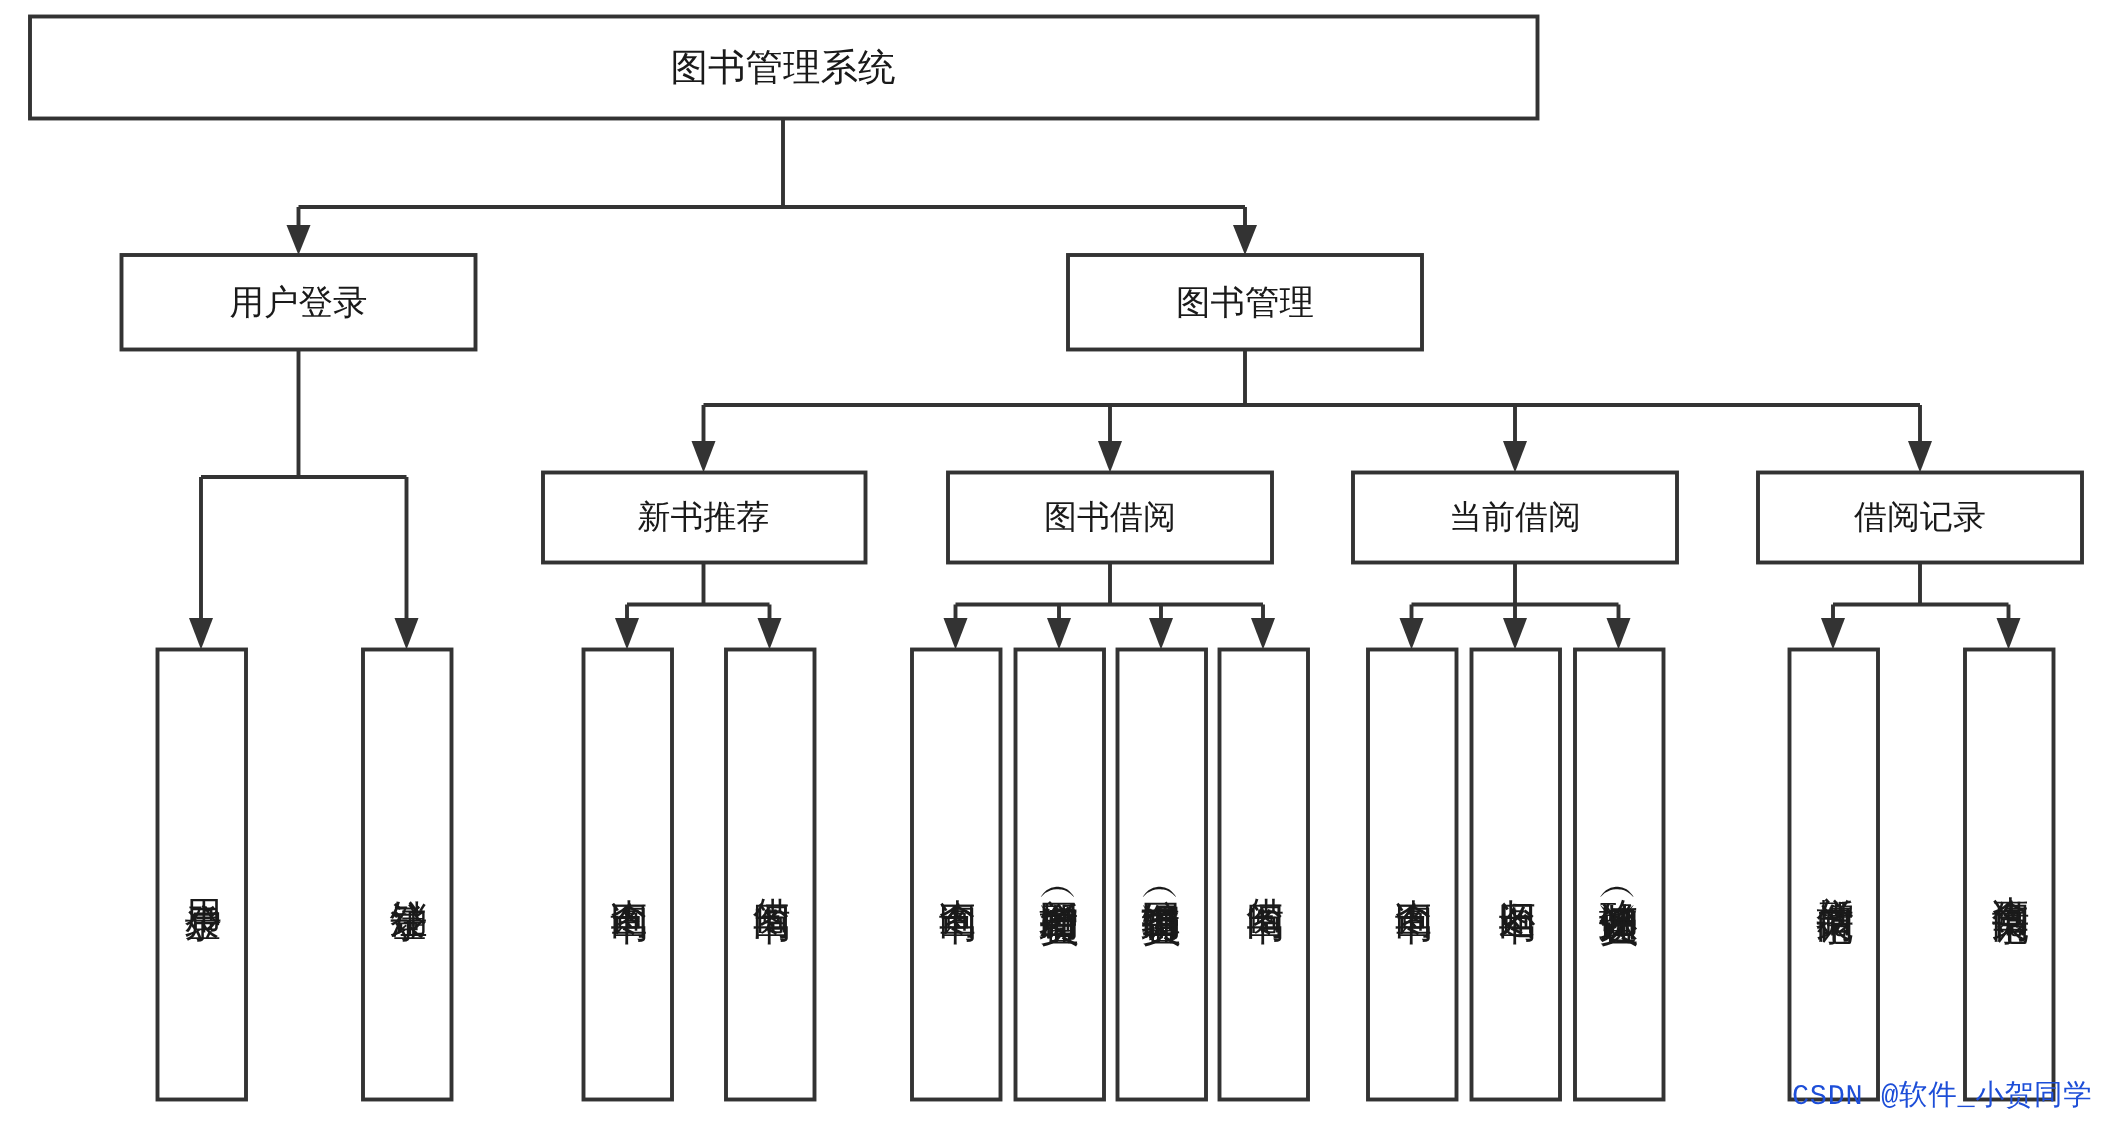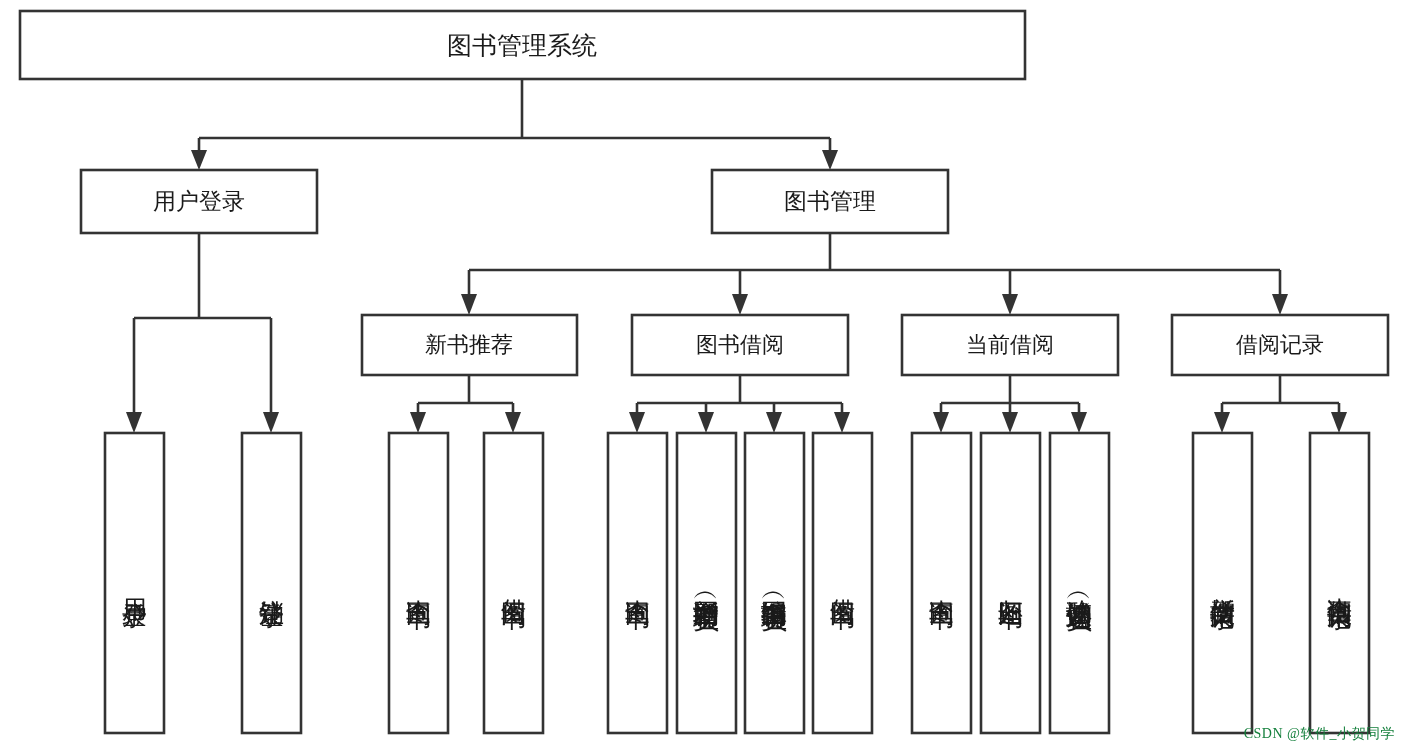--- a/index.html
+++ b/index.html
@@ -59,23 +59,23 @@
     line-height: 1;
     display: flex;
     align-items: center;
     justify-content: center;
     pointer-events: none;
   }
   .watermark {
     position: absolute;
     right: 10px;
     bottom: 4px;
-    font-family: Liberation Serif, serif;
-    font-size: 14px;
-    color: #15803d;
+    font-family: Liberation Mono, monospace;
+    font-size: 19px;
+    color: #1d4ed8;
     white-space: nowrap;
     letter-spacing: 0.5px;
   }
 </style>
 </head>
 <body>
 
 <div id="diagram-root">
 
   <svg class="diagram-canvas" viewBox="0 0 1405 747">

